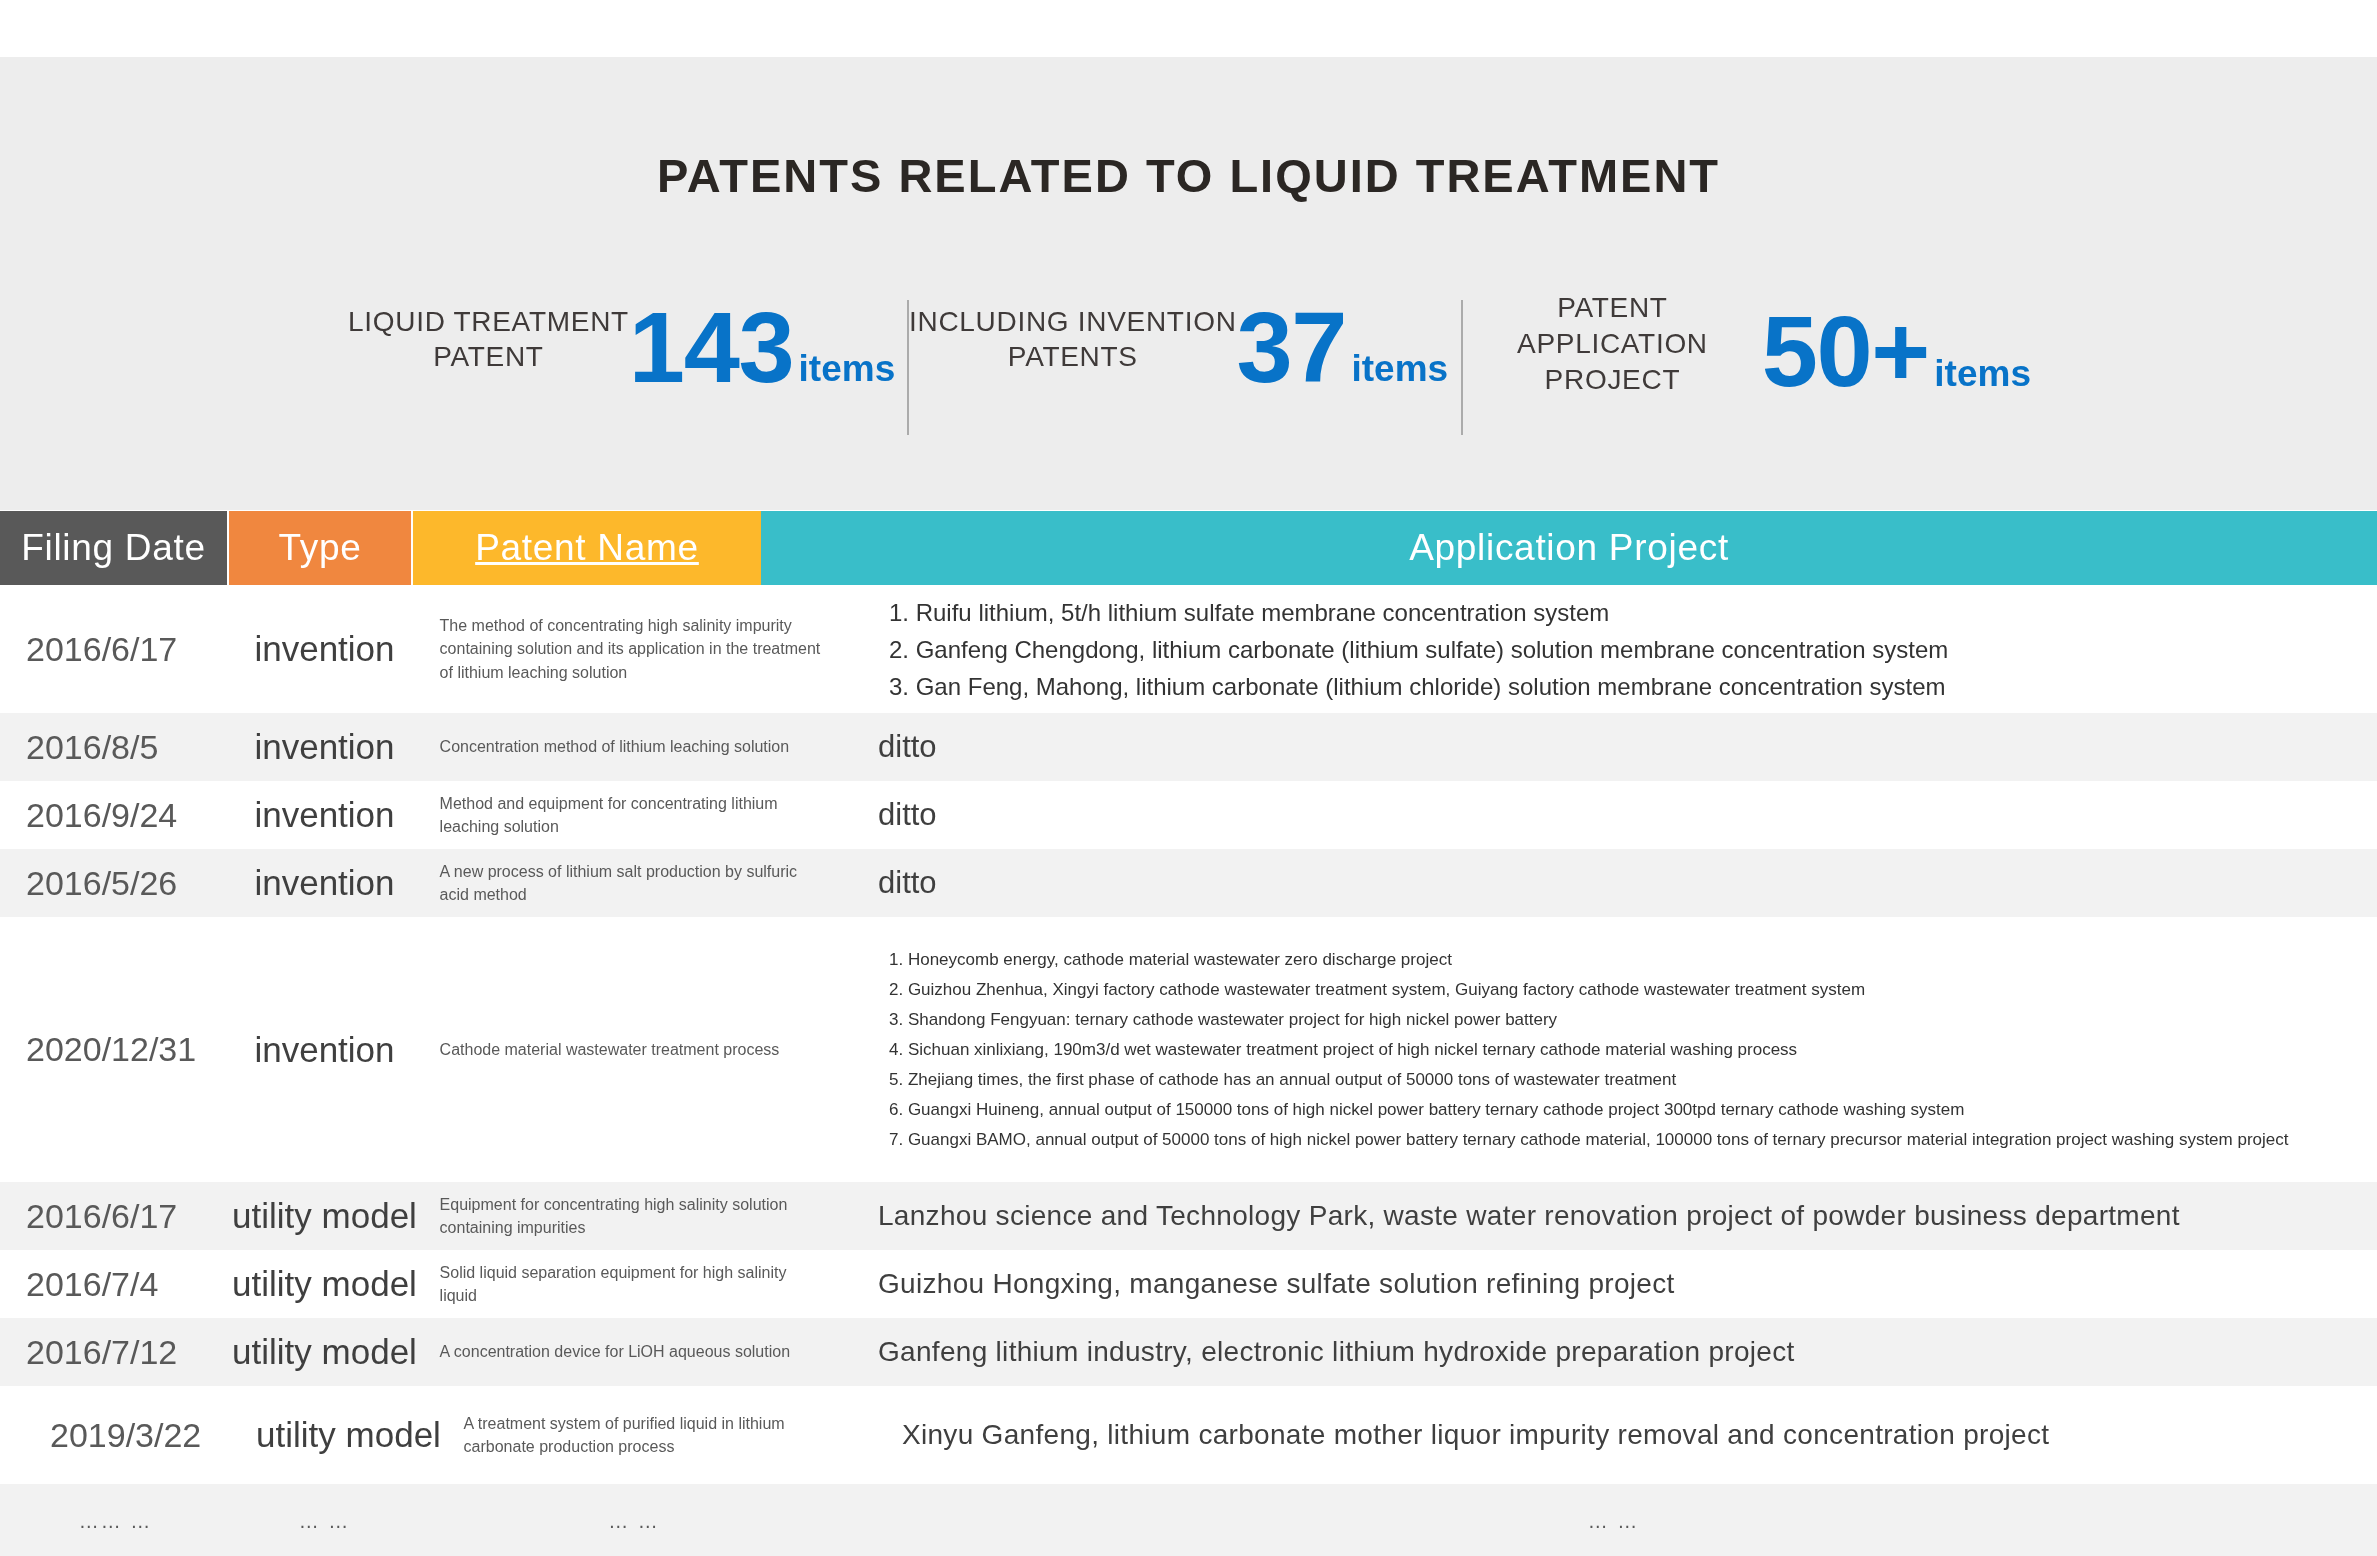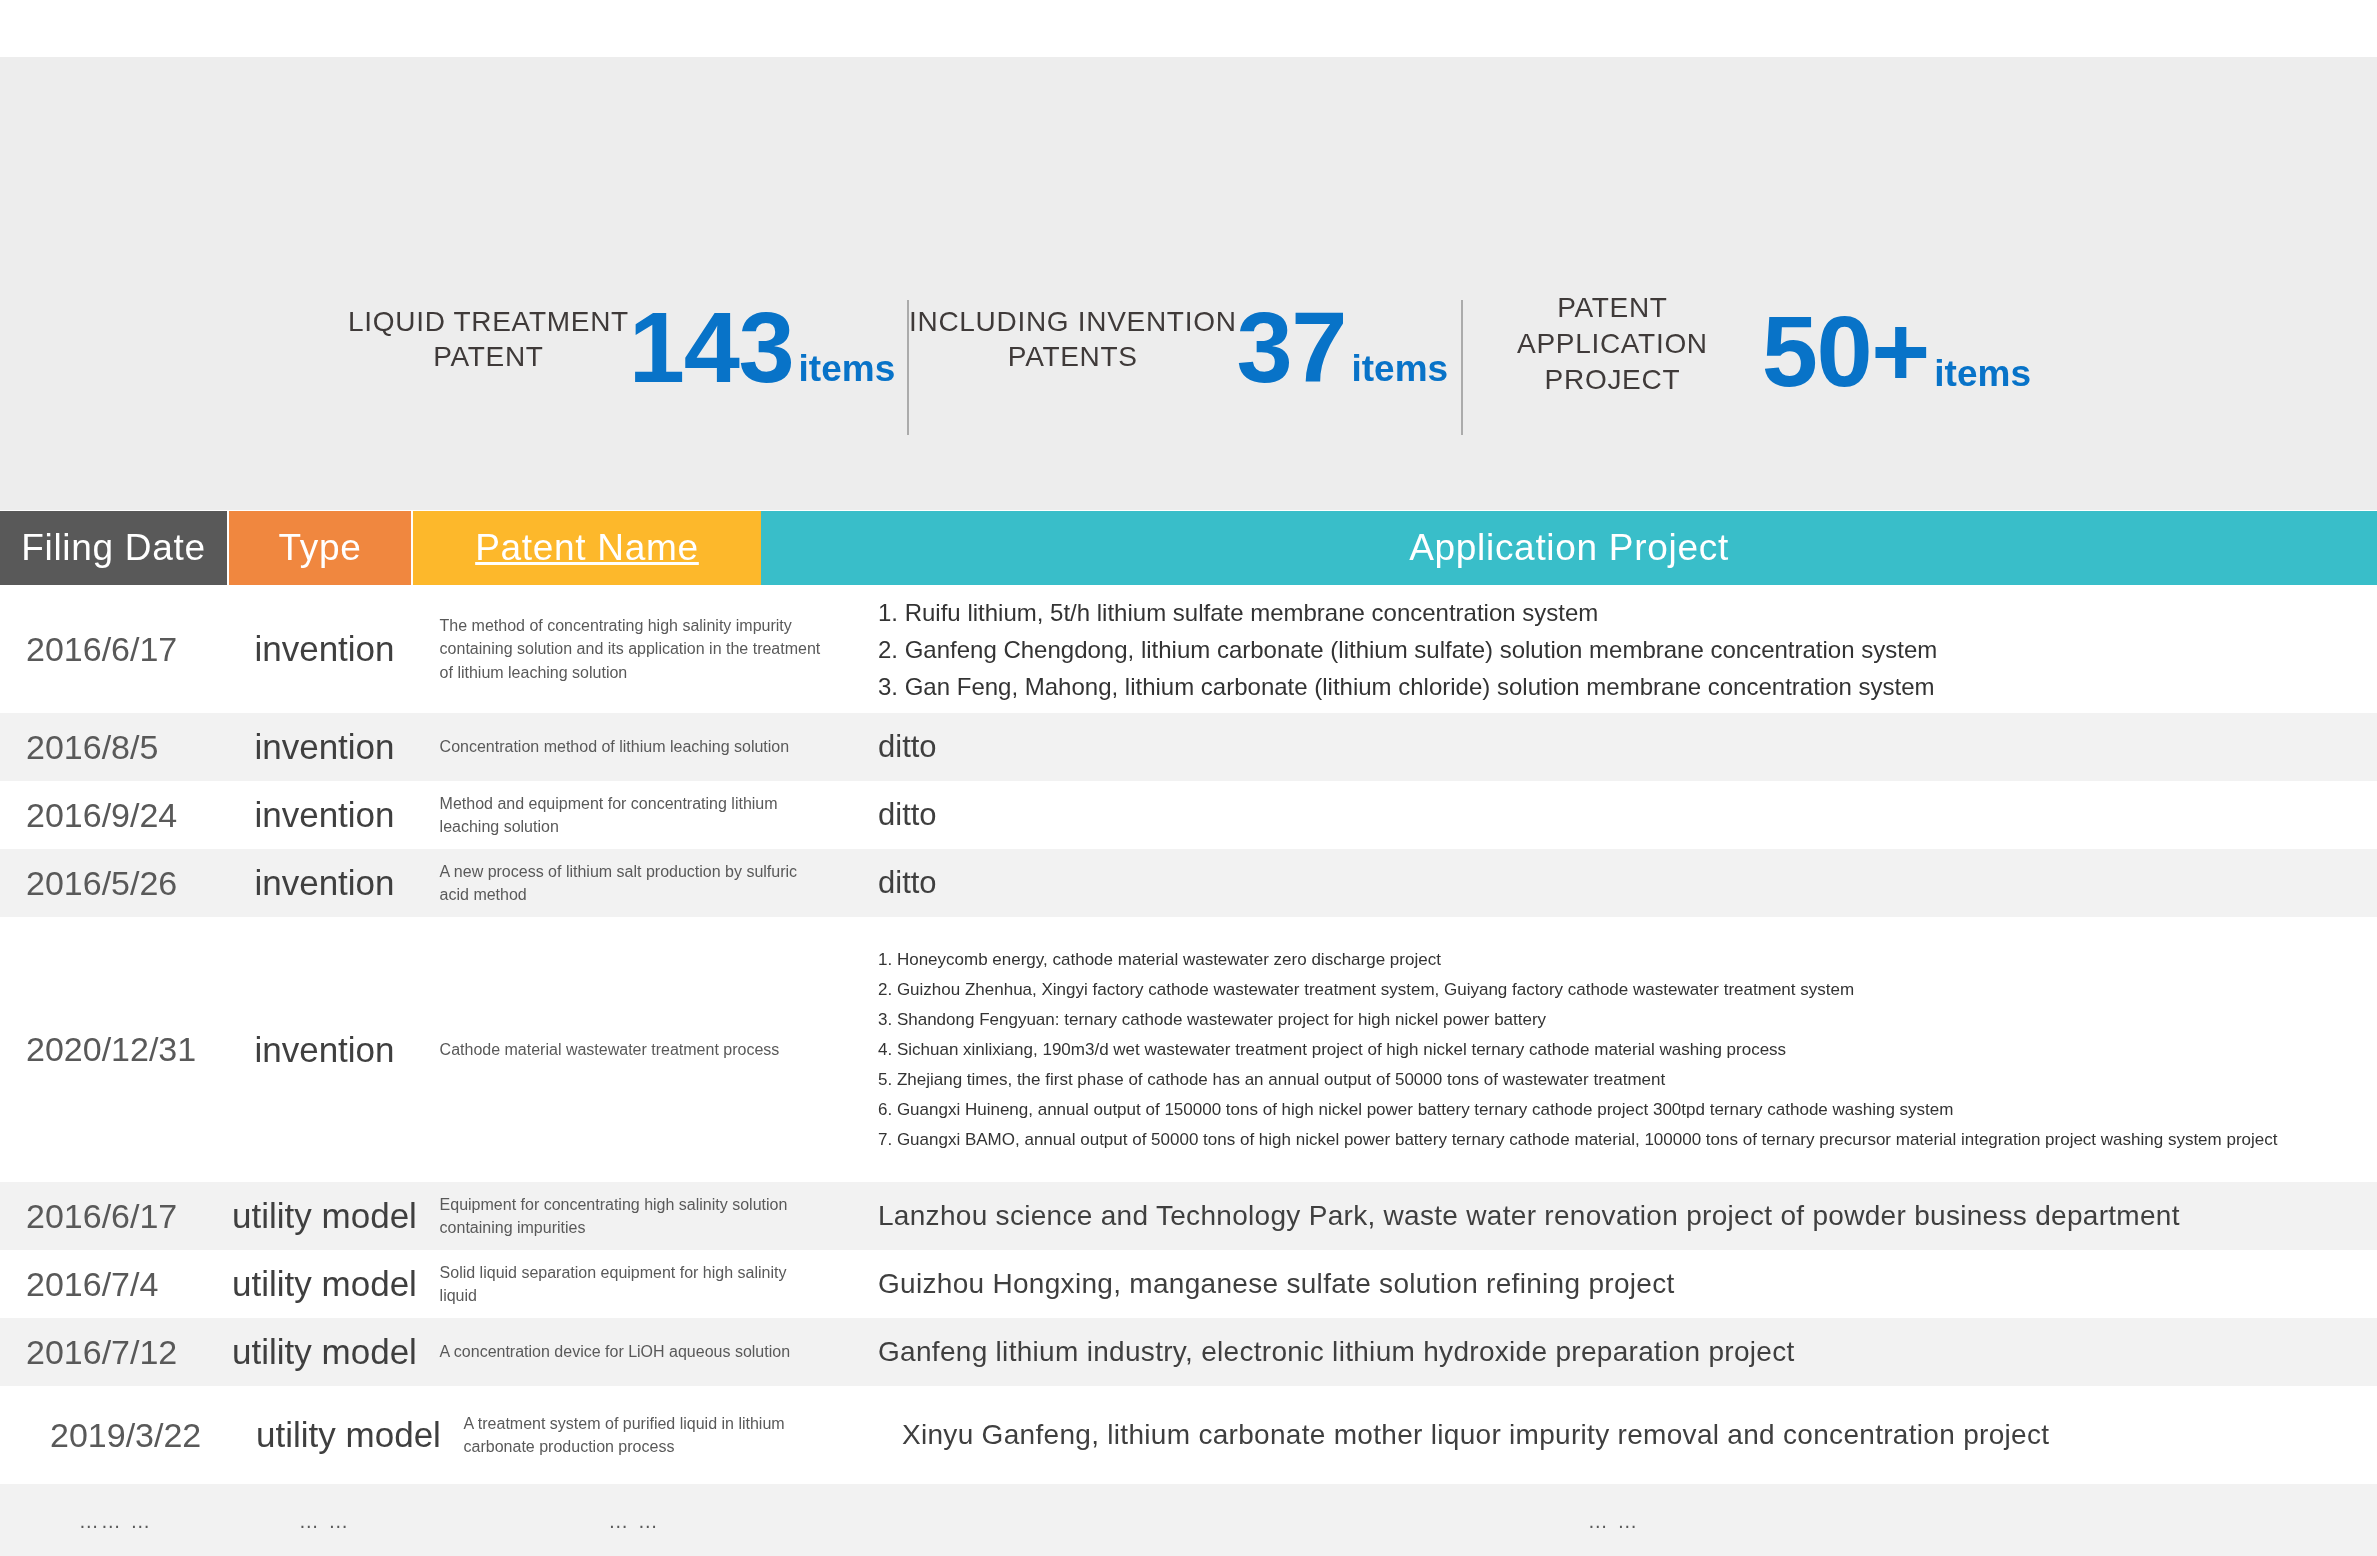--- a/index.html
+++ b/index.html
@@ -95,38 +95,39 @@
   .c-name{
     width:432px;padding:8px 27px 8px 21.6px;
     display:flex;align-items:center;
     font-size:16px;line-height:1.45;color:var(--text-gray);
   }
   .c-app{
     flex:1;padding:9.5px 13.5px 9.5px 28px;
     display:flex;flex-direction:column;justify-content:center;
     color:#333333;
   }
-  .c-app .line{font-size:24px;line-height:37px;}
+  .c-app .line{font-size:24px;line-height:37px;margin-left:11px;}
   .row-5 .c-app .line{font-size:17px;line-height:30px;}
   .app-ditto{font-size:31px;color:#3F3F3F;}
   .app-big{font-size:28px;color:#3F3F3F;letter-spacing:0.3px;}
   
   .row.dots .c-date,.row.dots .c-type,.row.dots .c-name{
     justify-content:center;padding:0;font-size:20px;color:var(--text-gray);
     letter-spacing:2px;
   }
   .row.dots .c-app{
     align-items:center;justify-content:center;padding:0;
     font-size:20px;color:var(--text-gray);letter-spacing:2px;
   }
 </style>
 </head>
 <body>
 
 <div class="hero">
+  <div class="title">PATENTS RELATED TO LIQUID TREATMENT</div>
 
   <div class="stats">
     <div class="stat stat-1">
       <div class="stat-label">LIQUID TREATMENT
 PATENT</div>
       <div class="stat-value">
         <span class="stat-num">143</span>
         <span class="stat-unit">items</span>
       </div>
     </div>

